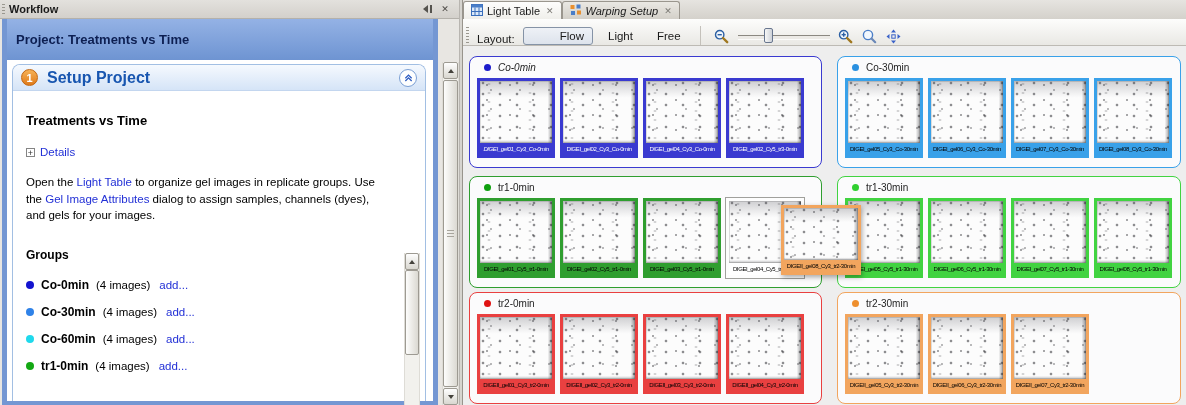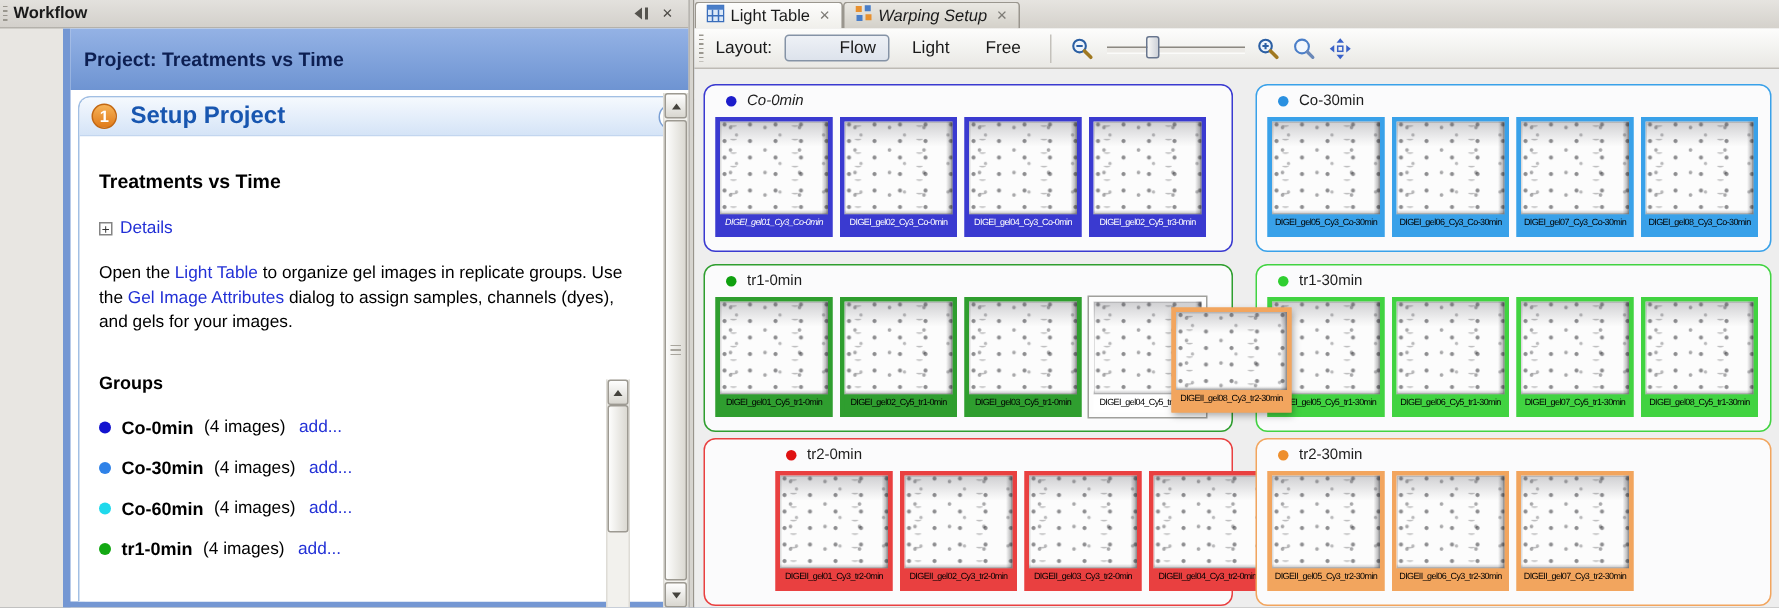--- a/index.html
+++ b/index.html
@@ -14,21 +14,21 @@
   .wf-titlebar{position:absolute;left:0;top:0;right:0;height:18px;background:linear-gradient(#e3e1dd,#d3d0cb);
     border-bottom:1px solid #b4b1ab;display:flex;align-items:center;}
   .grip-v{width:3px;height:11px;margin:0 4px 0 2px;
     background:repeating-linear-gradient(to bottom,#9a978f 0 1px,transparent 1px 3px);}
   .wf-title{font-size:11px;font-weight:bold;color:#1a1a1a;}
   .wf-tb-icons{margin-left:auto;display:flex;align-items:center;gap:6px;padding-right:8px;}
   .tb-ic-sm{width:12px;height:11px;display:flex;align-items:center;justify-content:center;color:#4d4b47;
     font-size:9px;font-weight:bold;cursor:pointer;}
 
   .wf-frame{position:absolute;left:2px;top:19px;width:436px;bottom:0;background:#ffffff;
-    border-left:5px solid #7497d3;border-right:5px solid #7497d3;border-bottom:4px solid #7497d3;box-sizing:border-box;margin-left:40px;}
+    border-left:5px solid #7497d3;border-right:5px solid #7497d3;border-bottom:4px solid #7497d3;box-sizing:border-box;}
   .wf-header{height:41px;background:linear-gradient(#94b2e5,#6e94d2);display:flex;align-items:center;}
   .wf-header span{font-size:13px;font-weight:bold;color:#0d1f52;padding-left:9px;}
 
   .step-card{position:absolute;left:5px;right:7px;top:45px;bottom:0;background:#fff;
     border:1px solid #a2bfe3;border-bottom:none;border-radius:8px 8px 0 0;}
   .step-bar{height:25px;display:flex;align-items:center;gap:9px;padding:0 8px;
     background:linear-gradient(#f5f9fe,#d5e4f7);border-bottom:1px solid #c3d6ef;border-radius:7px 7px 0 0;}
   .step-num{width:17px;height:17px;border-radius:50%;background:linear-gradient(#f6b257,#e07a19);
     border:1px solid #c26712;color:#fff;font-size:11px;font-weight:bold;display:flex;align-items:center;justify-content:center;box-sizing:border-box;}
   .step-title{font-size:16px;font-weight:bold;color:#1856b0;}
@@ -68,21 +68,21 @@
   #lt-panel{position:absolute;left:463px;top:0;width:723px;height:405px;background:#eeeeee;}
   .tabbar{position:absolute;left:0;top:0;right:0;height:19px;background:linear-gradient(#e6e4e0,#d4d1cb);display:flex;align-items:flex-end;}
   .tab{display:inline-flex;align-items:center;gap:4px;height:18px;padding:0 7px;
     border:1px solid #9a968e;border-bottom:none;border-radius:3px 3px 0 0;cursor:pointer;box-sizing:border-box;}
   .tab.active{background:linear-gradient(#fdfdfc,#f0efeb);}
   .tab.inactive{background:linear-gradient(#eae8e3,#d3d0c9);font-style:italic;}
   .tab-label{font-size:11px;color:#1a1a1a;}
   .tab-close{color:#7d7b76;font-size:9px;font-weight:bold;margin-left:2px;cursor:pointer;}
 
   .toolbar{position:absolute;left:0;top:19px;right:0;height:27px;background:linear-gradient(#fdfdfc,#e9e8e4);
-    border-bottom:1px solid #bdbab4;display:flex;align-items:center;box-sizing:border-box;}
+    border-bottom:1px solid #bdbab4;display:flex;align-items:flex-end;box-sizing:border-box;}
   .tb-grip{width:3px;height:18px;margin:0 8px 0 3px;
     background:repeating-linear-gradient(to bottom,#9a978f 0 1px,transparent 1px 3px);}
   .tb-label{font-size:11.5px;color:#1a1a1a;margin-right:8px;}
   .tb-btn{font-family:inherit;font-size:11.5px;color:#1a1a1a;padding:2px 8px;margin-right:6px;cursor:pointer;}
   .tb-btn.pressed{border:1px solid #8593a6;border-radius:3px;background:linear-gradient(#eef1f6,#dde3ec);padding-left:36px;}
   .tb-btn.flat{border:1px solid transparent;background:transparent;}
   .tb-sep{width:1px;height:19px;background:#c4c1bb;margin:0 9px 0 4px;}
   .tb-ic{width:18px;height:18px;display:flex;align-items:center;justify-content:center;margin:0 3px;cursor:pointer;}
   .slider{position:relative;width:92px;height:18px;margin:0 4px;display:inline-block;cursor:pointer;}
   .slider-track{position:absolute;left:0;right:0;top:8px;height:3px;background:#eceae6;
@@ -373,21 +373,21 @@
             <div class="tile">
     <div class="gel"></div>
     <div class="tile-caption">DIGEI_gel07_Cy5_tr1-30min</div>
   </div>
             <div class="tile">
     <div class="gel"></div>
     <div class="tile-caption">DIGEI_gel08_Cy5_tr1-30min</div>
   </div>
           </div>
   </div>
-        <div class="lt-group" style="left: 6px; top: 246px; width: 353px; height: 112px; padding-left: 40px; --gc: #e94040; --gb: #df1212; --ct: #000000;">
+        <div class="lt-group" style="left: 6px; top: 246px; width: 353px; height: 112px; --gc: #e94040; --gb: #df1212; --ct: #000000;">
     <div class="lt-group-header">
       <span class="bullet"></span>
       <span class="lt-group-name">tr2-0min</span>
     </div>
     <div class="lt-tiles">
             <div class="tile">
     <div class="gel"></div>
     <div class="tile-caption">DIGEII_gel01_Cy3_tr2-0min</div>
   </div>
             <div class="tile">

